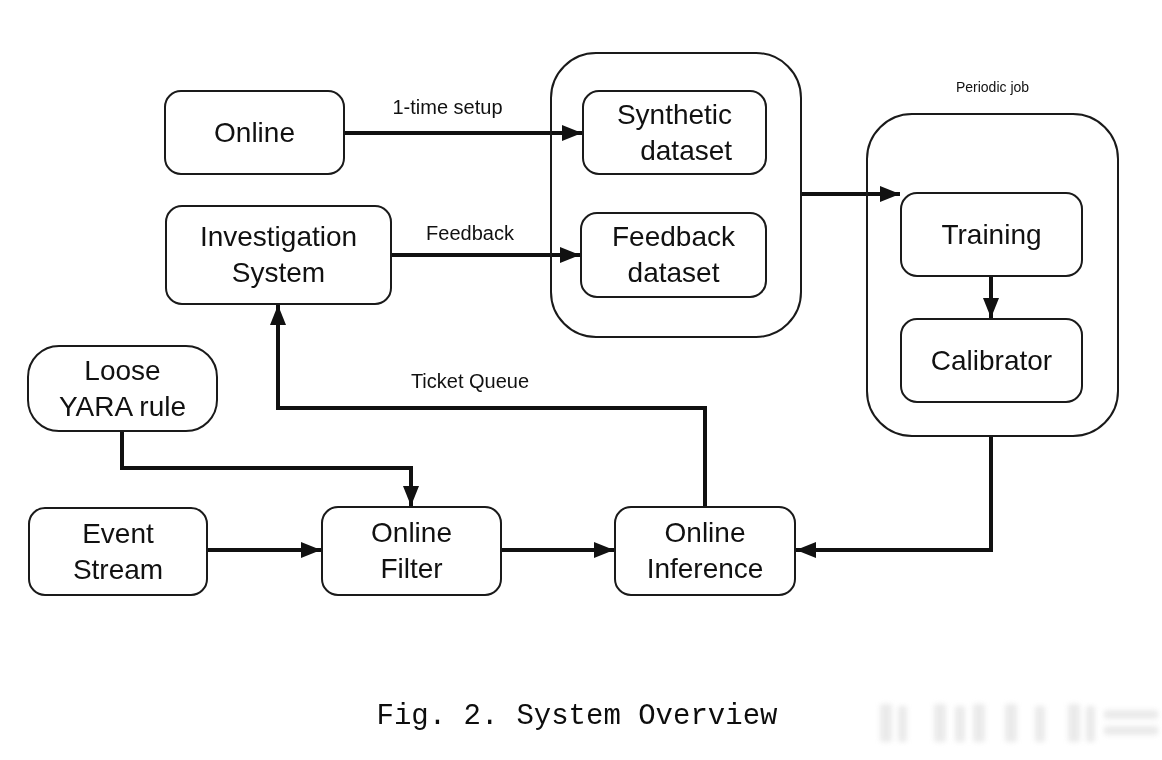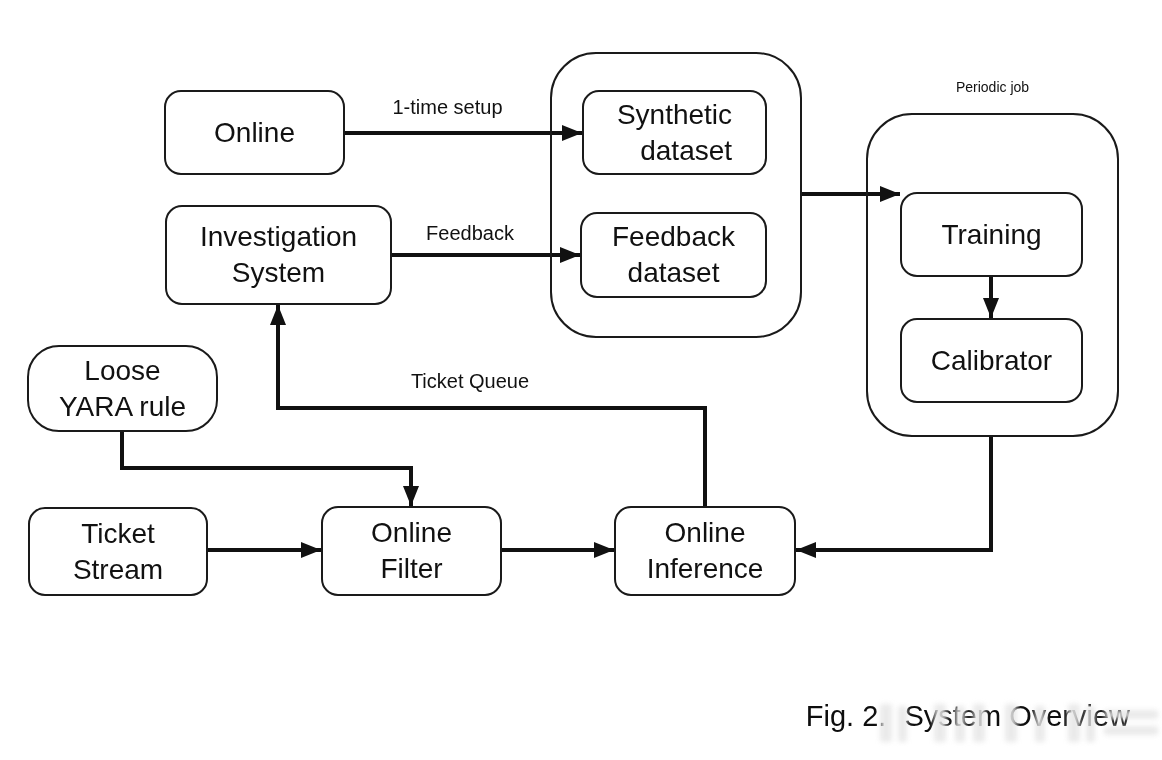--- a/index.html
+++ b/index.html
@@ -45,24 +45,25 @@
     font-size: 14px;
     text-align: center;
     white-space: nowrap;
   }
   .caption {
     position: absolute;
     left: 0;
     top: 700;
     width: 1130px;
     top: 700px;
-    text-align: right;
-    font-family: Liberation Sans, sans-serif;
+    text-align: center;
+    font-family: Liberation Mono, monospace;
     font-size: 29px;
     color: #0d0d0d;
+    padding-left: 12px;
   }
   .caption .cap-title { margin-left: 18px; }
   .watermark {
     position: absolute;
     left: 872px;
     top: 696px;
     width: 290px;
     height: 52px;
     filter: blur(2.5px);
     opacity: 0.85;
@@ -97,21 +98,21 @@
 
   <div class="group" style="left:550px; top:52px; width:252px; height:286px;"></div>
   <div class="group" style="left:866px; top:113px; width:253px; height:324px;"></div>
   <div class="group-label" style="left:880px; top:79px; width:225px;">Periodic job</div>
 
   <div class="node" style="left:164px; top:90px; width:181px; height:85px;">Online</div>
   <div class="node" style="left:165px; top:205px; width:227px; height:100px;">Investigation
 System</div>
   <div class="node" style="left:27px; top:345px; width:191px; height:87px;border-radius:32px;">Loose
 YARA rule</div>
-  <div class="node" style="left:28px; top:507px; width:180px; height:89px;">Ticket
+  <div class="node" style="left:28px; top:507px; width:180px; height:89px;">Event
 Stream</div>
   <div class="node" style="left:321px; top:506px; width:181px; height:90px;">Online
 Filter</div>
   <div class="node" style="left:614px; top:506px; width:182px; height:90px;">Online
 Inference</div>
   <div class="node" style="left:582px; top:90px; width:185px; height:85px;text-align:right;">Synthetic
 dataset</div>
   <div class="node" style="left:580px; top:212px; width:187px; height:86px;">Feedback
 dataset</div>
   <div class="node" style="left:900px; top:148px; width:183px; height:85px;margin-top:44px;">Training</div>

